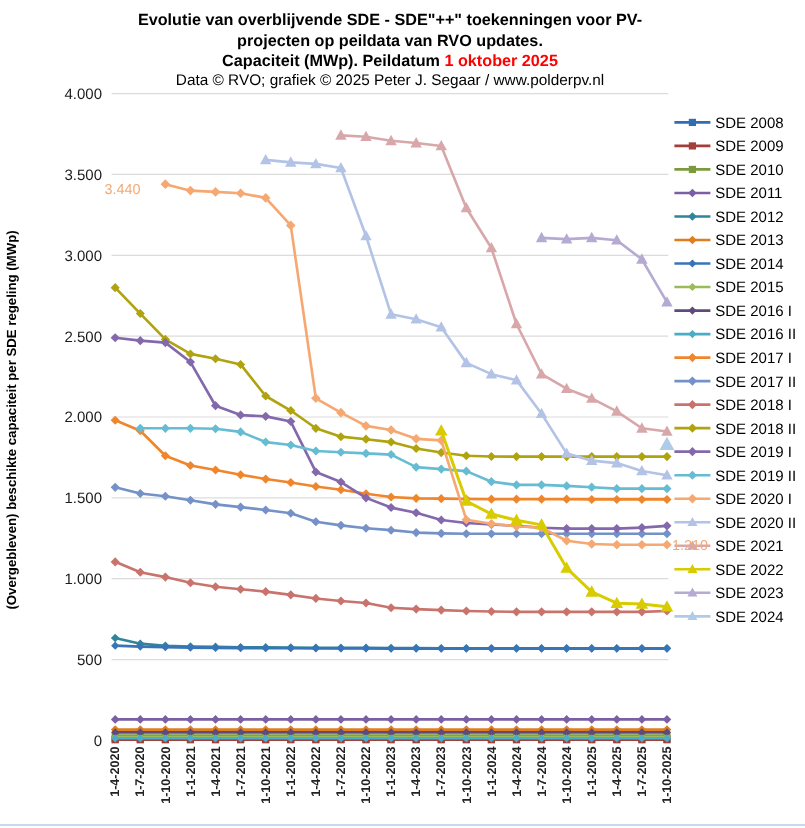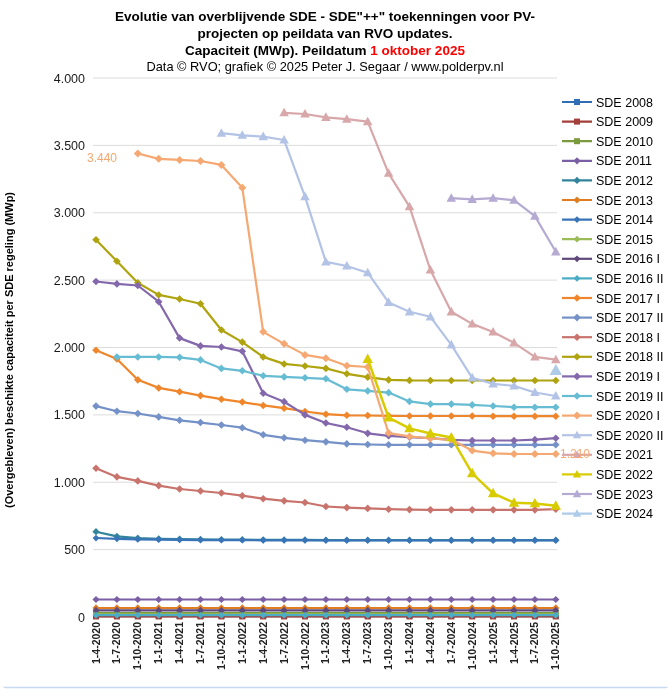--- a/index.html
+++ b/index.html
@@ -1,17 +1,17 @@
 <!DOCTYPE html>
 <html><head>
 <meta charset="utf-8">
 <style>
   html,body{margin:0;padding:0;background:#fff;}
   #stage{position:relative;width:671px;height:690px;background:#fff;overflow:hidden;
-         font-family:"Liberation Sans","DejaVu Sans",sans-serif;border-radius:10px;}
+         font-family:"Liberation Sans","DejaVu Sans",sans-serif;}
   svg text{font-family:"Liberation Sans","DejaVu Sans",sans-serif;}
   .t-bold{font-size:13.5px;font-weight:700;fill:#000;}
   .t-sub{font-size:12.8px;font-weight:400;fill:#000;}
   .red{fill:#FF0000;}
   .yaxis-title{font-size:11px;font-weight:700;fill:#000;}
 </style>
 </head>
 <body>
 
 <div id="stage">

